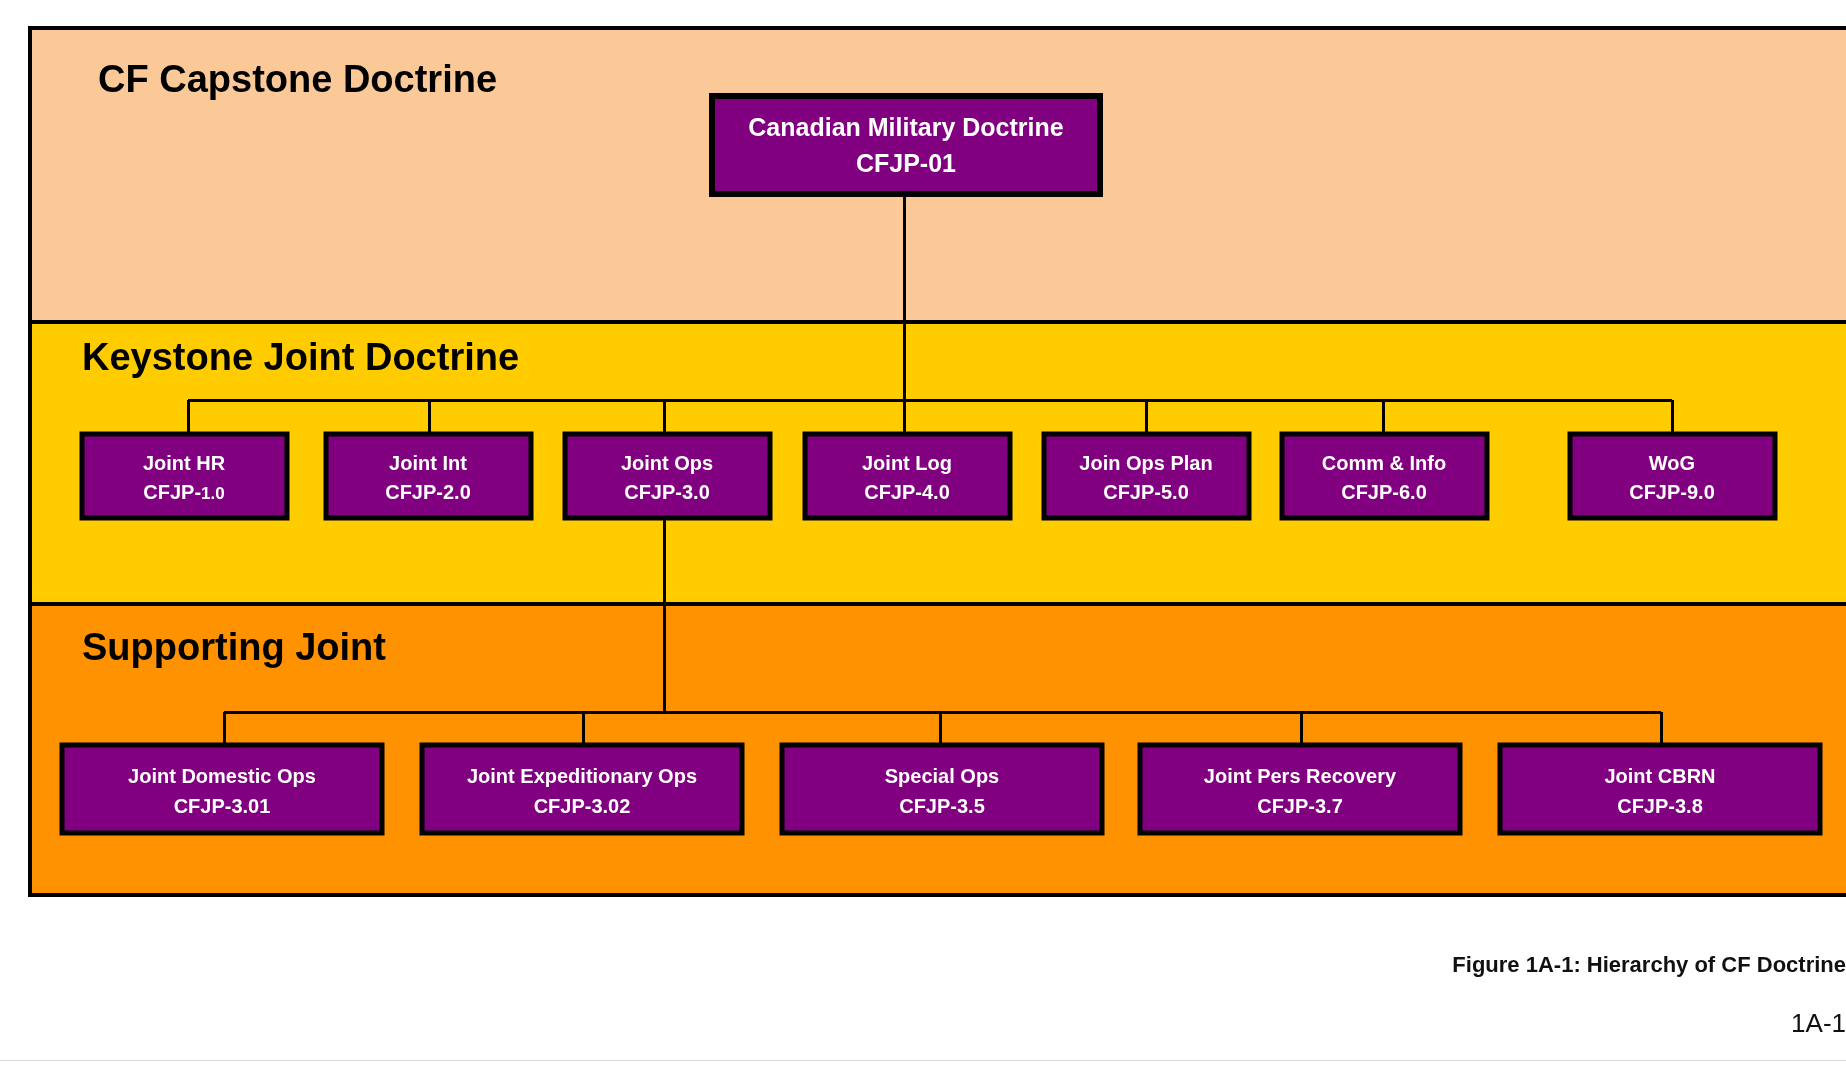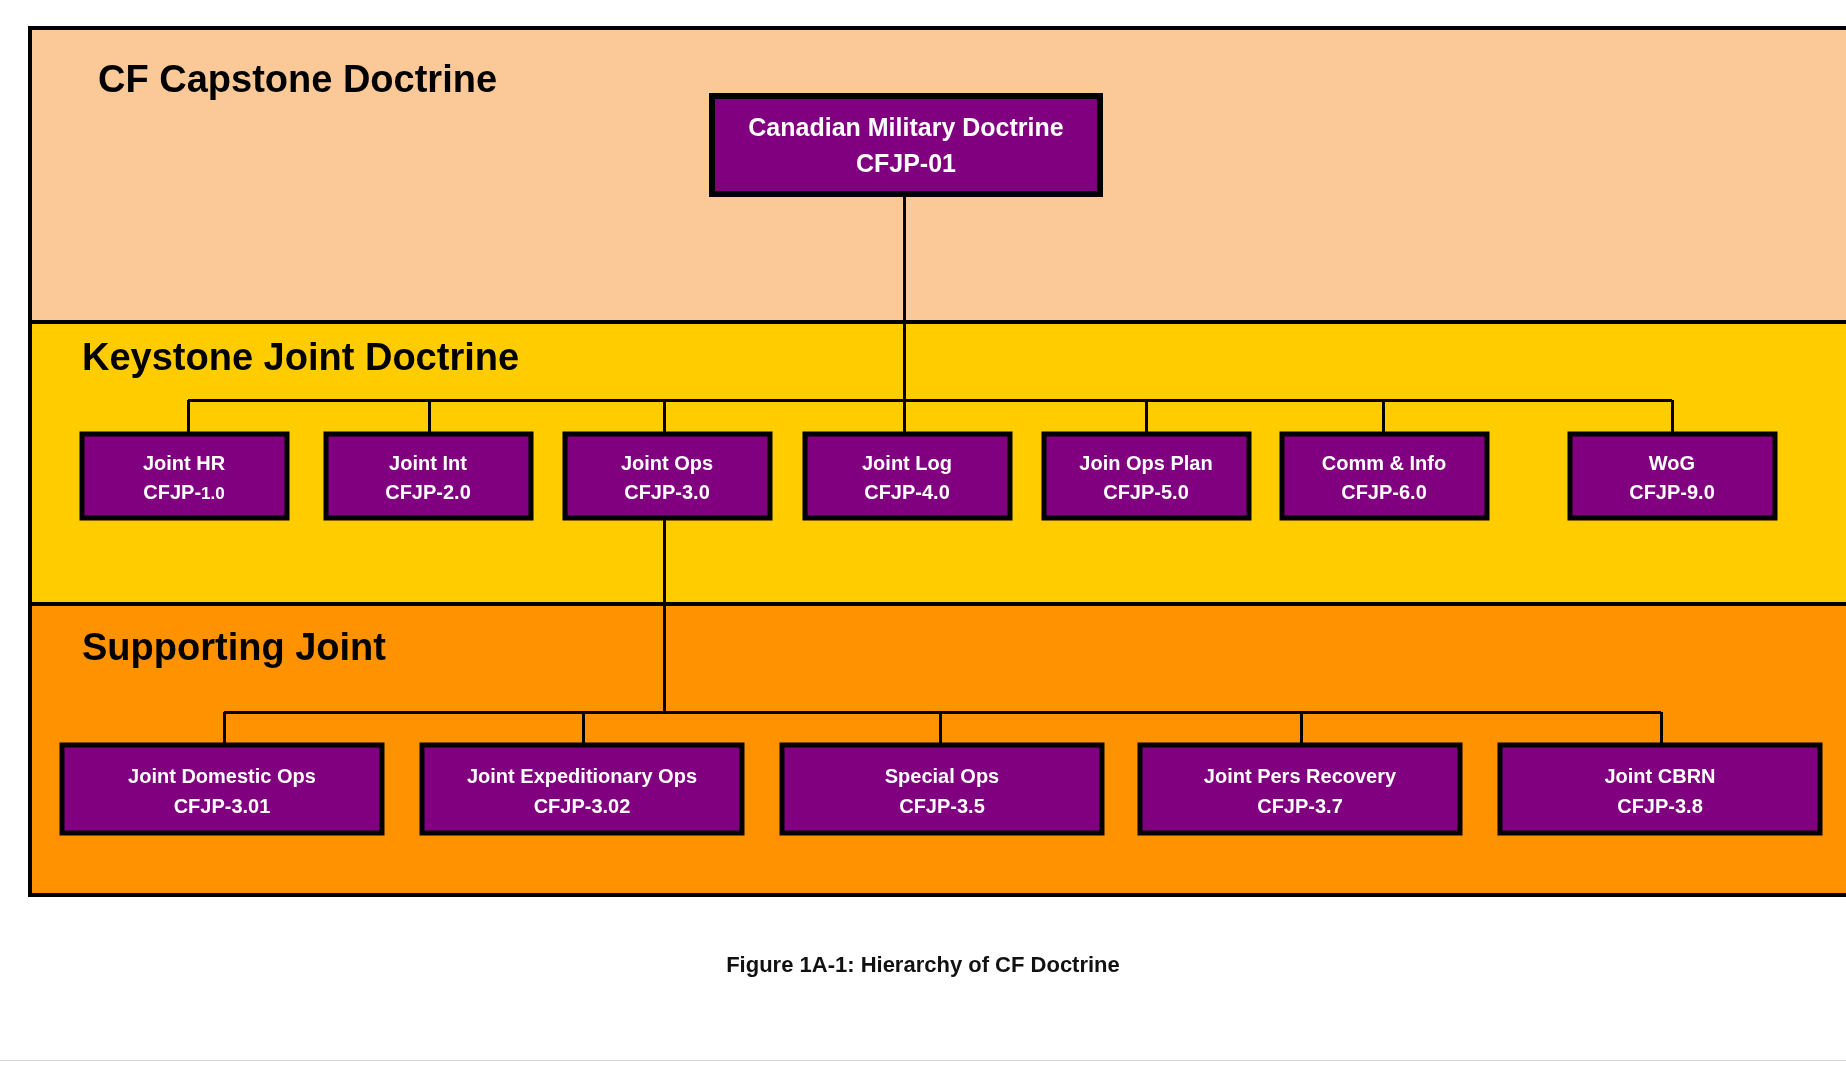--- a/index.html
+++ b/index.html
@@ -38,21 +38,21 @@
     text-anchor: middle;
   }
   .node-text-top { font-size: 25px; }
   .node-text-row { font-size: 20px; }
   .node-text-sub { font-size: 20px; }
   .small-num { font-size: 17px; }
   .caption {
     position: absolute;
     left: 0;
     width: 1846px;
-    text-align: center;
+    text-align: right;
     font-family: "Liberation Sans", sans-serif;
   }
   #figure-caption {
     top: 952px;
     font-size: 22px;
     font-weight: bold;
     color: #111111;
   }
   #page-number {
     top: 1008px;
@@ -190,16 +190,17 @@
     <g>
       <rect x="692" y="96" width="388" height="98" fill="#800080" stroke="#000000" stroke-width="6"></rect>
       <text class="node-text node-text-top" x="886" y="136">Canadian Military Doctrine</text>
       <text class="node-text node-text-top" x="886" y="172">CFJP-01</text>
     </g>
 
   </svg>
 
   <div class="caption" id="figure-caption">Figure 1A-1: Hierarchy of CF Doctrine</div>
 
+  <div class="caption" id="page-number">1A-1</div>
 
   <div class="footer-rule"></div>
 
 </div>
 
 </body></html>

